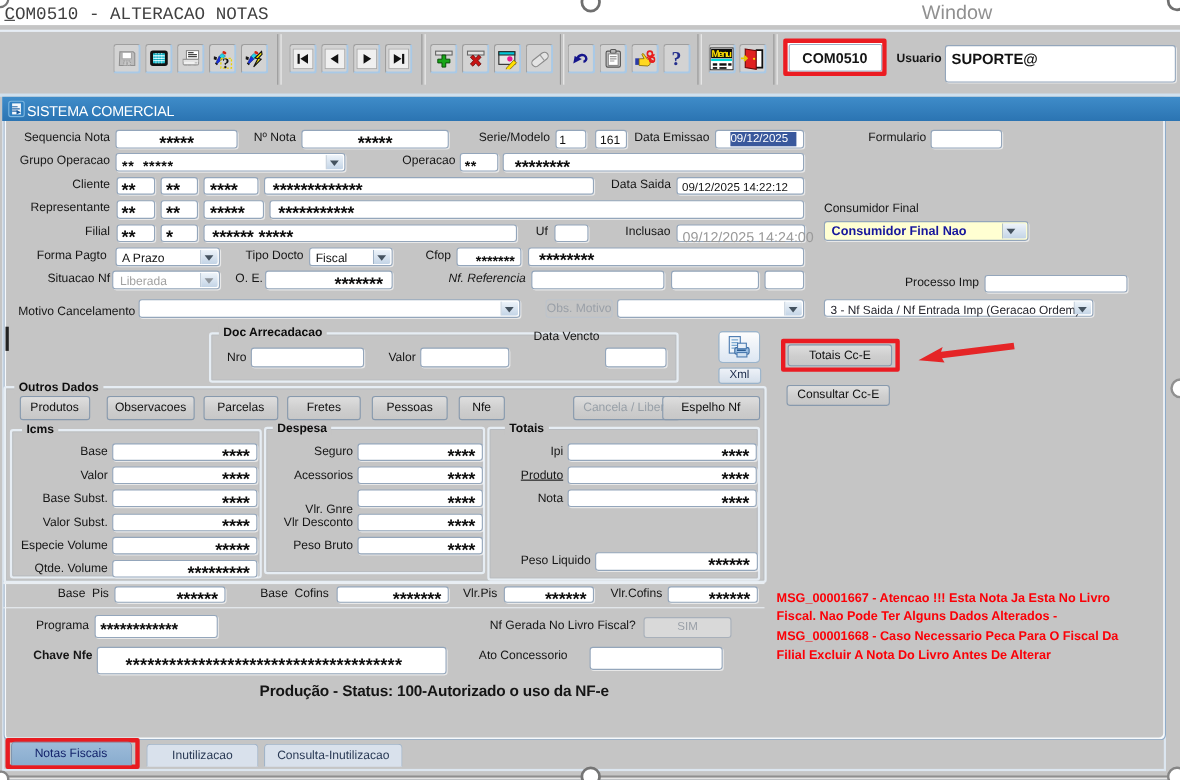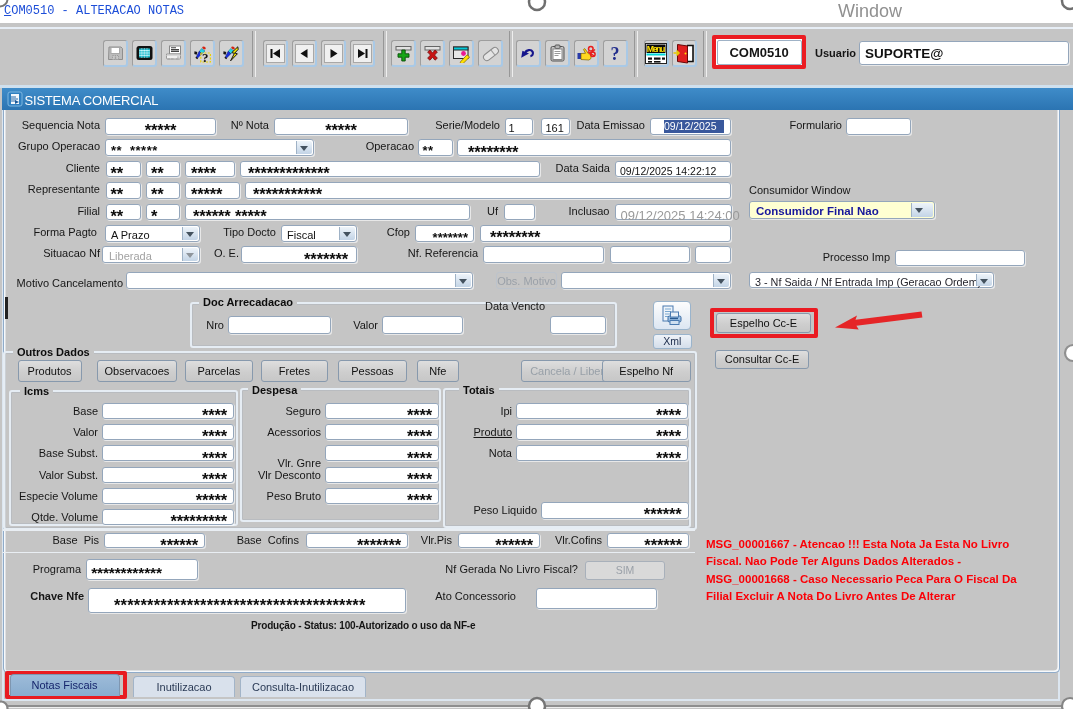--- a/index.html
+++ b/index.html
@@ -12,21 +12,21 @@
 .gb{position:absolute;border:2px solid #e6edf4;border-radius:3px;box-sizing:border-box;box-shadow:inset 0 0 0 1px rgba(150,162,178,0.25);}
 .gl{position:absolute;background:#c5c5c5;font-size:11px;font-weight:bold;color:#0d0d0d;padding:0 4px;white-space:nowrap;}
 .ar{position:absolute;top:1px;bottom:1px;right:1px;width:15px;background:linear-gradient(180deg,#eef4fa,#c3d4e6);border-left:1px solid #9fb2c6;border-radius:0 2px 2px 0;}
 .ar:after{content:"";position:absolute;left:2.5px;top:5px;border:4.5px solid transparent;border-top:5.5px solid #44525f;}
 .ar.gray:after{border-top-color:#8e959c;}
 .tbtn{position:absolute;top:40px;width:25px;height:27px;background:#d3d3d3;border-top:1px solid #9e9e9e;border-left:1px solid #9e9e9e;border-bottom:2px solid #a9c9e6;border-right:2px solid #a9c9e6;border-radius:3px;box-sizing:border-box;display:flex;align-items:center;justify-content:center;}
 .sep{position:absolute;top:31px;height:46px;width:2px;border-left:1px solid #979797;border-right:1px solid #eeeeee;}
 </style></head>
 <body>
 <div class="abs" style="left:0;top:0;width:1073px;height:23px;background:#fff;"></div>
-<div class="abs" style="left:4px;top:4px;font-family:'Liberation Mono',monospace;font-size:12px;color:#1d4ed8;"><span style="text-decoration:underline">C</span>OM0510 - ALTERACAO NOTAS</div>
+<div class="abs" style="left:4px;top:4px;font-family:'Liberation Mono',monospace;font-size:16px;color:#404040;"><span style="text-decoration:underline">C</span>OM0510 - ALTERACAO NOTAS</div>
 <div class="abs" style="left:838px;top:1px;font-size:18px;color:#909090;">Window</div>
 <svg class="abs" style="left:0;top:0;" width="1073" height="23">
     <circle cx="537" cy="2" r="8" fill="#fff" stroke="#6f6f6f" stroke-width="2.5"></circle>
     <circle cx="1070" cy="1" r="8" fill="#fff" stroke="#6f6f6f" stroke-width="2.5"></circle>
     <circle cx="0" cy="-1" r="7.5" fill="none" stroke="#777" stroke-width="2"></circle>
   </svg>
 <div class="abs" style="left:0;top:23px;width:1073px;height:65px;background:#c5c5c5;"></div>
 <div class="abs" style="left:0;top:27px;width:1073px;height:2px;background:#e7eef6;"></div>
 <div class="abs" style="left:0;top:85px;width:1073px;height:3px;background:#cfe0ee;"></div>
 <div class="tbtn" style="left:103px;">
@@ -182,21 +182,21 @@
     </svg>
   </div>
 <div class="sep" style="left:252px;"></div>
 <div class="sep" style="left:383px;"></div>
 <div class="sep" style="left:509px;"></div>
 <div class="sep" style="left:634px;"></div>
 <div class="sep" style="left:703px;"></div>
 <div class="abs" style="left:712px;top:35px;width:94px;height:34px;border:4.5px solid #eb1c22;border-radius:2px;box-sizing:border-box;background:#fff;"></div>
 <div class="abs" style="left:716.5px;top:39.5px;width:85px;height:25px;border:1px solid #9fb2c6;border-radius:2px;box-sizing:border-box;background:#fff;display:flex;align-items:center;justify-content:center;font-size:13px;font-weight:bold;color:#151515;">COM0510</div>
 <div class="abs" style="left:815px;top:47px;font-size:11px;font-weight:bold;color:#151515;">Usuario</div>
-<div class="fd" style="left:859px;top:41px;width:210px;height:24px;">
+<div class="fd" style="left:859px;top:41px;width:210px;height:34px;">
     <span style="position:absolute;left:5px;top:4px;font-size:13.5px;white-space:nowrap;font-weight:bold;">SUPORTE@</span>
   </div>
 <div class="abs" style="left:2px;top:88px;width:1058px;height:613px;background:#c5c5c5;border-left:2px solid #dce6f0;border-right:2px solid #dce6f0;border-bottom:2px solid #dce6f0;box-sizing:border-box;"></div>
 <div class="abs" style="left:2px;top:88px;width:1071px;height:22px;background:linear-gradient(180deg,#3f8cc9,#2b74b2);"></div>
 <svg class="abs" style="left:7px;top:91px;" width="16" height="16">
     <rect x="1" y="1" width="14" height="14" rx="2" fill="#2f7fc0" stroke="#7db7e0"></rect>
     <rect x="4" y="3" width="8" height="10" fill="#f4f8fc"></rect>
     <path d="M4 6 L9 6 M4 8 L11 8 M4 10 L9 10" stroke="#2a6aa8" stroke-width="1"></path>
     <path d="M8 9 l4 2 -4 2 z" fill="#1a5a9a"></path>
   </svg>
@@ -301,33 +301,33 @@
   </div>
 <div class="lb" style="left:-160px;top:247.4px;width:260px;">Situacao Nf</div>
 <div class="fd" style="left:102px;top:246.4px;width:98px;height:16.5px;">
     <span style="position:absolute;left:6px;top:3px;font-size:11px;white-space:nowrap;color:#a2a2a2;">Liberada</span>
     <span class="ar gray"></span>
   </div>
 <div class="lb" style="left:-21px;top:247.4px;width:260px;">O. E.</div>
 <div class="fd" style="left:241px;top:246.4px;width:116px;height:16.5px;">
     <span class="st" style="top:3.2px;font-size:16.5px;letter-spacing:-0.15px;right:8px;">*******</span>
   </div>
-<div class="lb" style="left:218px;top:247.4px;width:260px;">Nf. Referencia</div>
+<div class="lb" style="left:218px;top:247.4px;width:260px;font-style:italic;">Nf. Referencia</div>
 <div class="fd" style="left:483px;top:246.4px;width:121px;height:16.5px;"></div>
 <div class="fd" style="left:609.5px;top:246.4px;width:80px;height:16.5px;"></div>
 <div class="fd" style="left:695px;top:246.4px;width:36px;height:16.5px;"></div>
 <div class="lb" style="left:-137px;top:277px;width:260px;">Motivo Cancelamento</div>
 <div class="fd" style="left:126px;top:272px;width:347px;height:17px;">
     <span class="ar"></span>
   </div>
 <div class="abs" style="left:496px;top:272px;width:61px;height:17px;border:1px solid #bcc3cc;border-radius:3px;box-sizing:border-box;display:flex;align-items:center;justify-content:center;font-size:11px;color:#9aa0a8;">Obs. Motivo</div>
 <div class="fd" style="left:561px;top:272px;width:170px;height:17px;">
     <span class="ar"></span>
   </div>
-<div class="ll" style="left:749px;top:183.5px;">Consumidor Window</div>
+<div class="ll" style="left:749px;top:183.5px;">Consumidor Final</div>
 <div class="fd" style="left:749px;top:200.5px;width:186px;height:18.5px;background:#ffffd2;">
     <span style="position:absolute;left:6px;top:3.5px;font-size:11px;white-space:nowrap;"><b style="color:#16169c;font-size:11.5px;">Consumidor Final Nao</b></span>
     <span class="ar" style="width:21px;"></span>
   </div>
 <div class="lb" style="left:630px;top:251px;width:260px;">Processo Imp</div>
 <div class="fd" style="left:895px;top:249.5px;width:130px;height:16.5px;"></div>
 <div class="fd" style="left:749px;top:271.5px;width:245px;height:16.5px;">
     <span style="position:absolute;left:5px;top:3px;font-size:10.8px;white-space:nowrap;color:#26262e;">3 - Nf Saida / Nf Entrada Imp (Geracao Ordem)</span>
     <span class="ar"></span>
   </div>
@@ -345,21 +345,21 @@
       <rect x="3" y="2" width="10" height="15" fill="#eef4fa" stroke="#4a7ab0"></rect>
       <path d="M5 5h6M5 7.5h6M5 10h6M5 12.5h6" stroke="#7aa8d0" stroke-width="1.2"></path>
       <rect x="8" y="12" width="13" height="6" rx="1.5" fill="#9cc0e4" stroke="#3a6aa0"></rect>
       <rect x="10.5" y="8" width="8" height="5" fill="#e8f0f8" stroke="#4a7ab0"></rect>
       <rect x="10" y="16.5" width="9" height="4" fill="#d0e0f0" stroke="#4a7ab0"></rect>
       <path d="M10 14.5 h8" stroke="#2a5a90" stroke-width="1.4"></path>
     </svg>
   </div>
 <div class="abs" style="left:652.5px;top:333.5px;width:39.5px;height:15px;background:linear-gradient(180deg,#eef2f8,#d4deea);border:1px solid #9ab4cc;border-radius:3px;box-sizing:border-box;display:flex;align-items:center;justify-content:center;font-size:10.5px;color:#1a2a4a;">Xml</div>
 <div class="abs" style="left:710px;top:307.5px;width:108px;height:30px;border:4.5px solid #ea1b22;border-radius:2px;box-sizing:border-box;"></div>
-<div class="bt" style="left:716px;top:312.5px;width:95px;height:20px;">Espelho Cc-E</div>
+<div class="bt" style="left:716px;top:312.5px;width:95px;height:20px;">Totais Cc-E</div>
 <svg class="abs" style="left:830px;top:303px;" width="100" height="32" viewBox="0 0 100 32">
     <path d="M5 24.5 L27 12.5 l-1.5 4.2 66-8.2 0.9 6 -66 8.2 2.3 3.8 z" fill="#e52527"></path>
   </svg>
 <div class="bt" style="left:715px;top:350px;width:94px;height:18.5px;">Consultar Cc-E</div>
 <div class="gb" style="left:3px;top:350.5px;width:693.5px;height:179px;"></div>
 <div class="gl" style="left:13px;top:346px;">Outros Dados</div>
 <div class="bt" style="left:17.6px;top:360px;width:64px;height:21.5px;">Produtos</div>
 <div class="bt" style="left:96.6px;top:360px;width:80.6px;height:21.5px;">Observacoes</div>
 <div class="bt" style="left:185.2px;top:360px;width:67.4px;height:21.5px;">Parcelas</div>
 <div class="bt" style="left:260.7px;top:360px;width:67.4px;height:21.5px;">Fretes</div>
@@ -456,21 +456,21 @@
     <span class="st" style="top:5px;font-size:15.5px;letter-spacing:-0.15px;left:4.5px;">************</span>
   </div>
 <div class="lb" style="left:318px;top:563px;width:260px;">Nf Gerada No Livro Fiscal?</div>
 <div class="abs" style="left:585px;top:561px;width:80px;height:18.5px;background:#d9d9d9;border:1px solid #a8b0ba;border-radius:3px;box-sizing:border-box;display:flex;align-items:center;justify-content:center;font-size:10.5px;color:#9aa0a8;">SIM</div>
 <div class="lb" style="left:0px;top:590px;width:84px;font-weight:bold;">Chave Nfe</div>
 <div class="fd" style="left:88px;top:588px;width:318px;height:24.5px;">
     <span class="st" style="top:7.5px;font-size:16.5px;letter-spacing:0.2px;left:25px;">**************************************</span>
   </div>
 <div class="lb" style="left:256px;top:590px;width:260px;">Ato Concessorio</div>
 <div class="fd" style="left:536px;top:588px;width:121px;height:21px;"></div>
-<div class="abs" style="left:251px;top:619.5px;font-size:10px;font-weight:bold;color:#151515;white-space:nowrap;letter-spacing:-0.18px;">Produção - Status: 100-Autorizado o uso da NF-e</div>
+<div class="abs" style="left:236px;top:619.5px;font-size:14px;font-weight:bold;color:#151515;white-space:nowrap;letter-spacing:-0.18px;">Produção - Status: 100-Autorizado o uso da NF-e</div>
 <div class="abs" style="left:706px;top:536px;width:322px;font-size:11.5px;font-weight:bold;color:#fb0007;line-height:17.3px;">MSG_00001667 - Atencao !!! Esta Nota Ja Esta No Livro Fiscal. Nao Pode Ter Alguns Dados Alterados - MSG_00001668 - Caso Necessario Peca Para O Fiscal Da Filial Excluir A Nota Do Livro Antes De Alterar</div>
 <div class="abs" style="left:5px;top:670.5px;width:121.5px;height:28.5px;border:4px solid #e81b20;border-radius:2px;box-sizing:border-box;"></div>
 <div class="abs" style="left:9.5px;top:673.5px;width:110px;height:22.5px;background:linear-gradient(180deg,#9dbbd9,#88acce);border:1px solid #7f96b0;border-bottom:none;border-radius:4px 4px 0 0;box-sizing:border-box;display:flex;align-items:center;justify-content:center;font-size:11px;color:#15256c;">Notas Fiscais</div>
 <div class="abs" style="left:133px;top:676px;width:102px;height:21px;background:#d9e1ec;border:1px solid #a2b4c8;border-bottom:none;border-radius:4px 4px 0 0;box-sizing:border-box;display:flex;align-items:center;justify-content:center;font-size:11px;color:#2a3a55;">Inutilizacao</div>
 <div class="abs" style="left:240px;top:676px;width:126px;height:21px;background:#d9e1ec;border:1px solid #a2b4c8;border-bottom:none;border-radius:4px 4px 0 0;box-sizing:border-box;display:flex;align-items:center;justify-content:center;font-size:11px;color:#2a3a55;">Consulta-Inutilizacao</div>
 <div class="abs" style="left:0;top:704.5px;width:1073px;height:2.2px;background:#8e8e8e;"></div>
 <div class="abs" style="left:0;top:706.7px;width:1073px;height:1.2px;background:#ededed;"></div>
 <svg class="abs" style="left:0;top:689px;" width="1073" height="20">
     <circle cx="537" cy="17" r="8" fill="#fff" stroke="#757575" stroke-width="2.5"></circle>
     <circle cx="1070" cy="17" r="8" fill="#fff" stroke="#858585" stroke-width="2.2"></circle>

